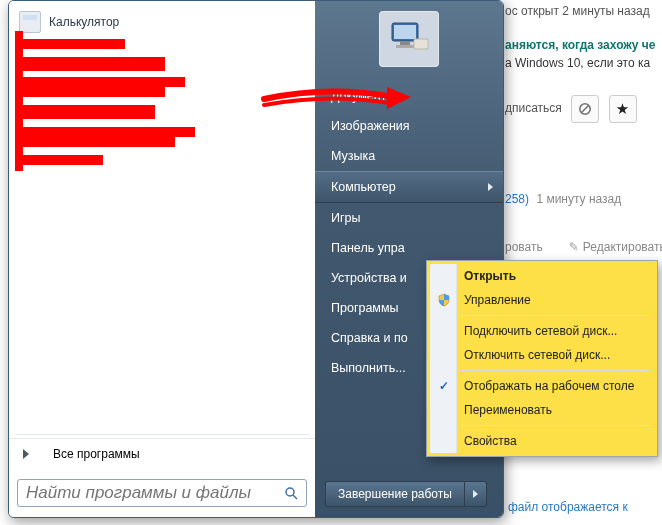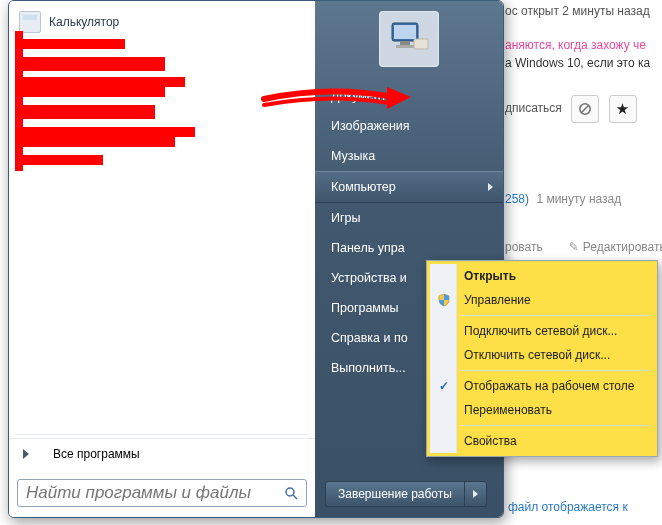--- a/index.html
+++ b/index.html
@@ -69,21 +69,21 @@
   .star{color:#222;font-size:15px;}
   .noentry svg{display:block;}
 </style>
 </head>
 <body>
 
 <div class="stage">
 
   <div class="bg">
     <span class="frag" style="left:505px;top:4px;">ос открыт 2 минуты назад</span>
-    <span class="frag" style="left:505px;top:38px;color:#ec4899;">аняются, когда захожу че</span>
+    <span class="frag" style="left:505px;top:38px;color:#0f766e;font-weight:bold;">аняются, когда захожу че</span>
     <span class="frag" style="left:505px;top:56px;color:#333;">а Windows 10, если это ка</span>
     <span class="frag" style="left:505px;top:95px;">
       <span>дписаться</span>
       <span class="iconsq">
         <span class="noentry">
             <svg width="14" height="14" viewBox="0 0 14 14">
               <circle cx="7" cy="7" r="5.2" fill="none" stroke="#777" stroke-width="1.6"></circle>
               <line x1="3.5" y1="10.5" x2="10.5" y2="3.5" stroke="#777" stroke-width="1.6"></line>
             </svg>
           </span>

